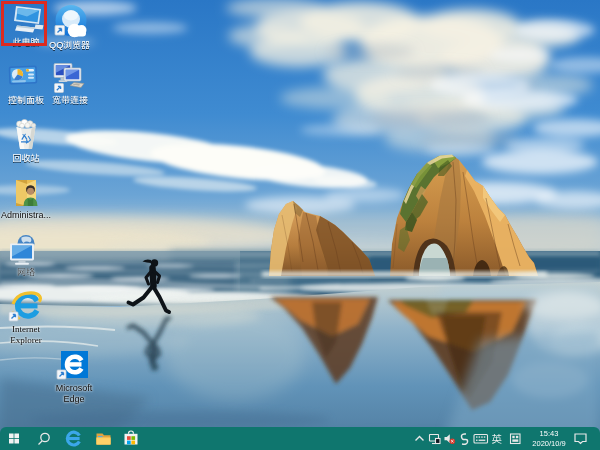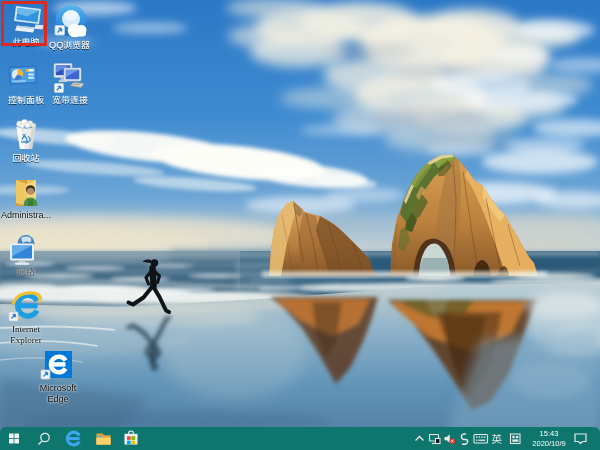--- a/index.html
+++ b/index.html
@@ -463,21 +463,21 @@
           <rect x="11" y="12.4" width="20.5" height="5" fill="#1d9de2" stroke="none"></rect>
           <path d="M7,13 Q10,4.5 19,2.5 Q30,0.5 33.5,5 Q35.5,8 33,10.5" stroke="#f2c12e" stroke-width="3.2"></path>
           <path d="M8,21 Q4,26.5 6.5,28 Q9,29.3 13.5,26.5" stroke="#f2c12e" stroke-width="3"></path>
         </g>
         <rect x="3" y="21" width="9" height="9" rx="1" fill="#f2f6fa" stroke="#c2cdd6" stroke-width="0.8"></rect>
         <path d="M5.5,27.5 L9.5,23.5 M9.5,23.5 L6.8,23.5 M9.5,23.5 L9.5,26.2" stroke="#2f7fd0" stroke-width="1.3" fill="none"></path>
       </svg>
       <div class="lbd">Internet<br>Explorer</div>
     </div>
 
-    <div class="ic" style="left:0;top:350px;padding-left:32px;">
+    <div class="ic" style="left:16px;top:350px;padding-left:32px;">
       <svg width="40" height="31" viewBox="0 0 40 31" style="display:block;margin:0 auto;">
         <rect x="7" y="1" width="27" height="27" fill="#0078d7"></rect>
         <g fill="none">
           <path d="M27.5,18.5 A7.8,7.8 0 1 1 27.5,10.5" stroke="#ffffff" stroke-width="4.6"></path>
           <rect x="13" y="12.2" width="14.5" height="4.4" fill="#ffffff" stroke="none"></rect>
         </g>
         <rect x="3" y="20" width="9" height="9" rx="1" fill="#f2f6fa" stroke="#c2cdd6" stroke-width="0.8"></rect>
         <path d="M5.5,26.5 L9.5,22.5 M9.5,22.5 L6.8,22.5 M9.5,22.5 L9.5,25.2" stroke="#2f7fd0" stroke-width="1.3" fill="none"></path>
       </svg>
       <div class="lbd">Microsoft<br>Edge</div>

